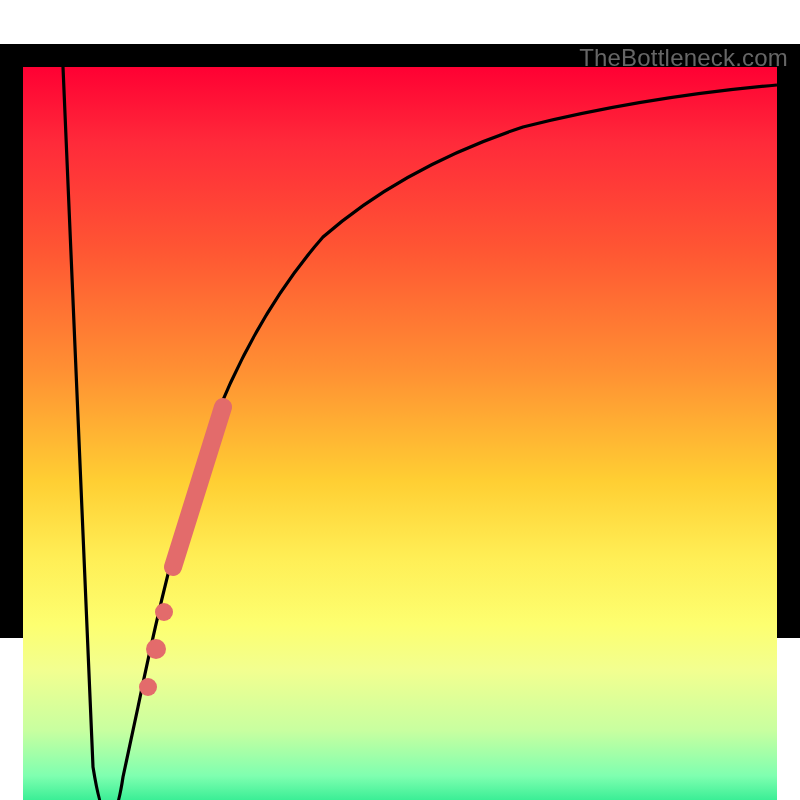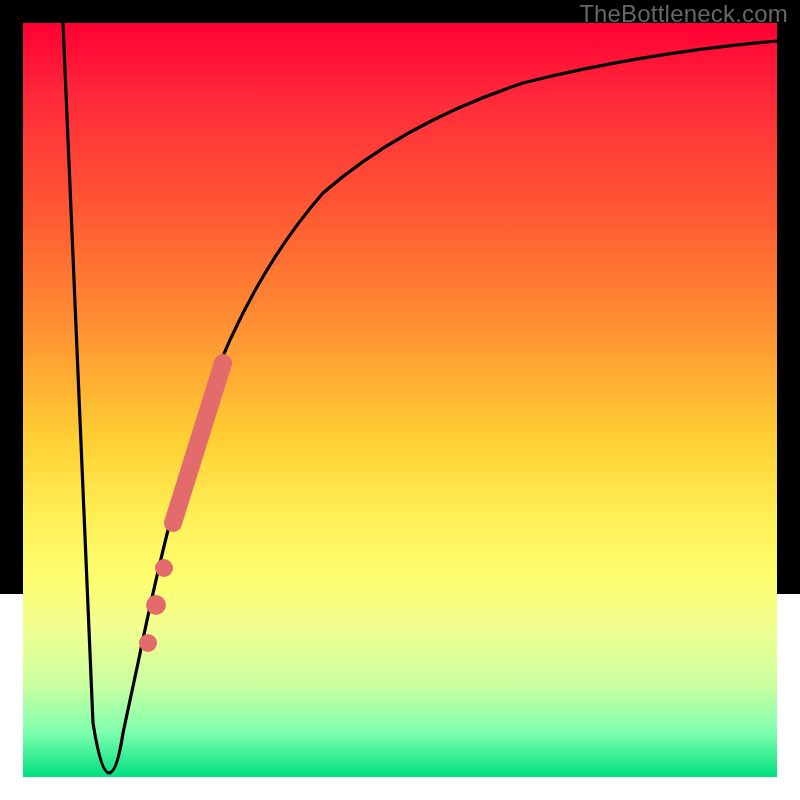--- a/index.html
+++ b/index.html
@@ -7,20 +7,21 @@
     padding: 0;
     width: 800px;
     height: 800px;
     overflow: hidden;
   }
   .frame {
     position: relative;
     width: 800px;
     height: 594px;
     background: #000;
+    margin-top: 44px;
   }
   .plot {
     position: absolute;
     left: 23px;
     top: 23px;
     width: 754px;
     height: 754px;
     background: linear-gradient(to bottom,
       #ff0033 0%,
       #ff2a3a 10%,

